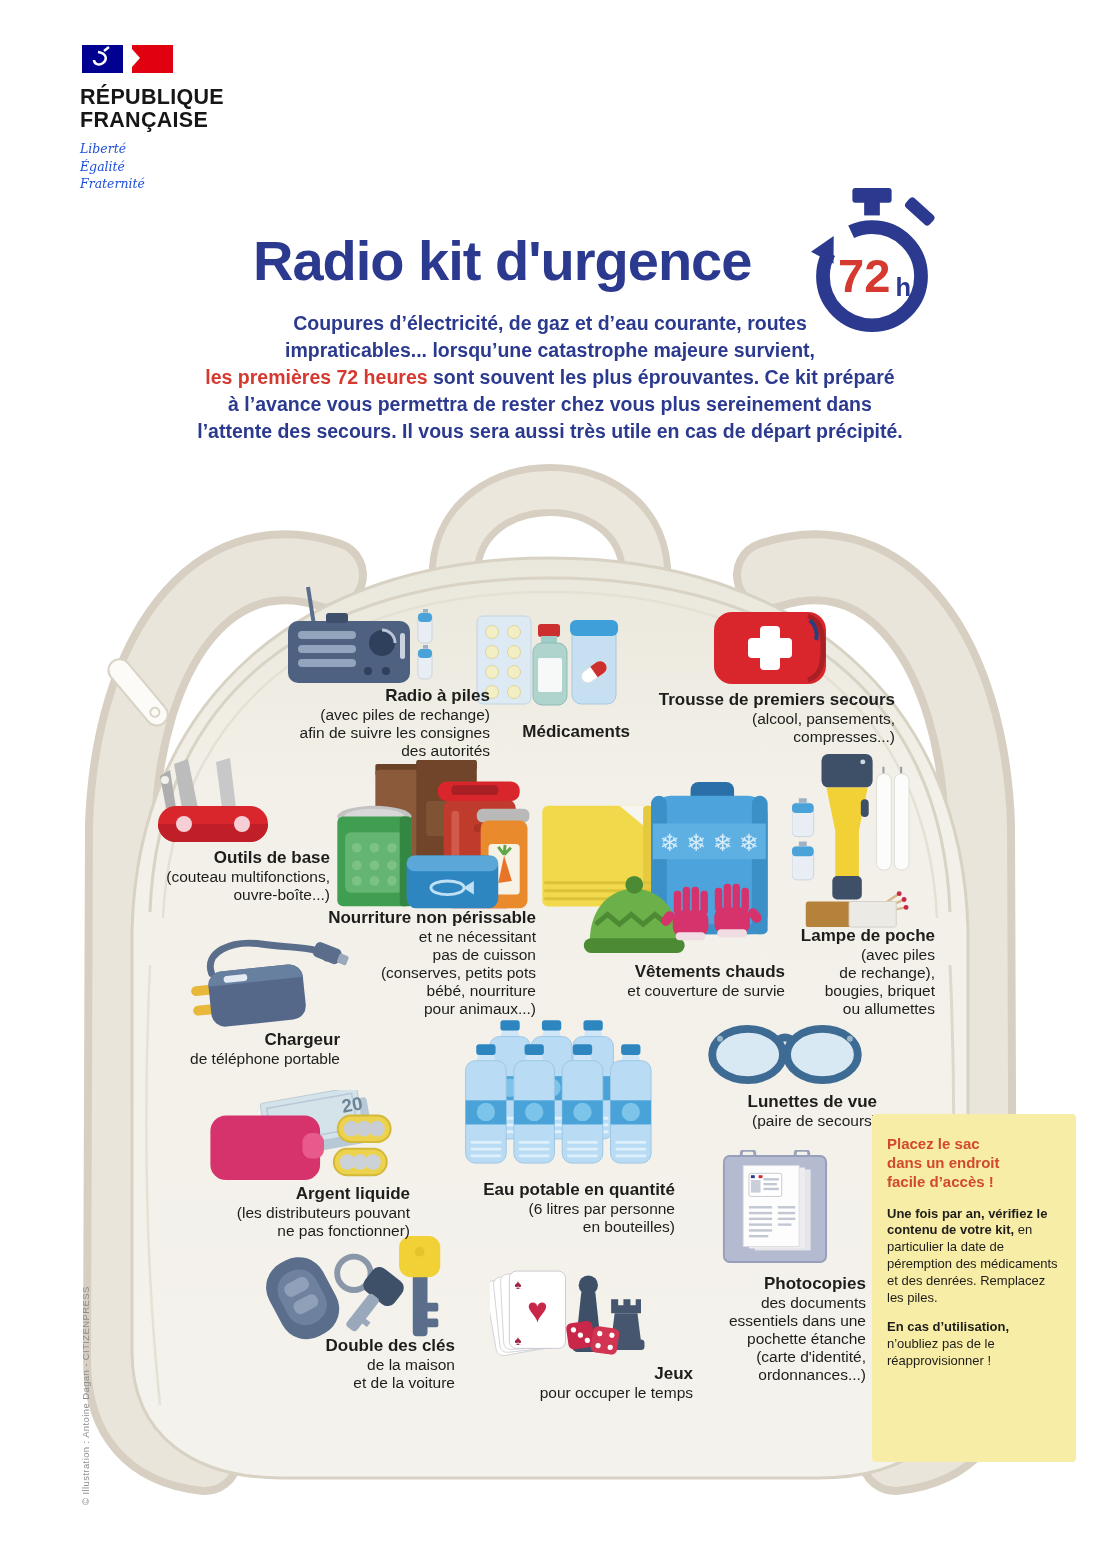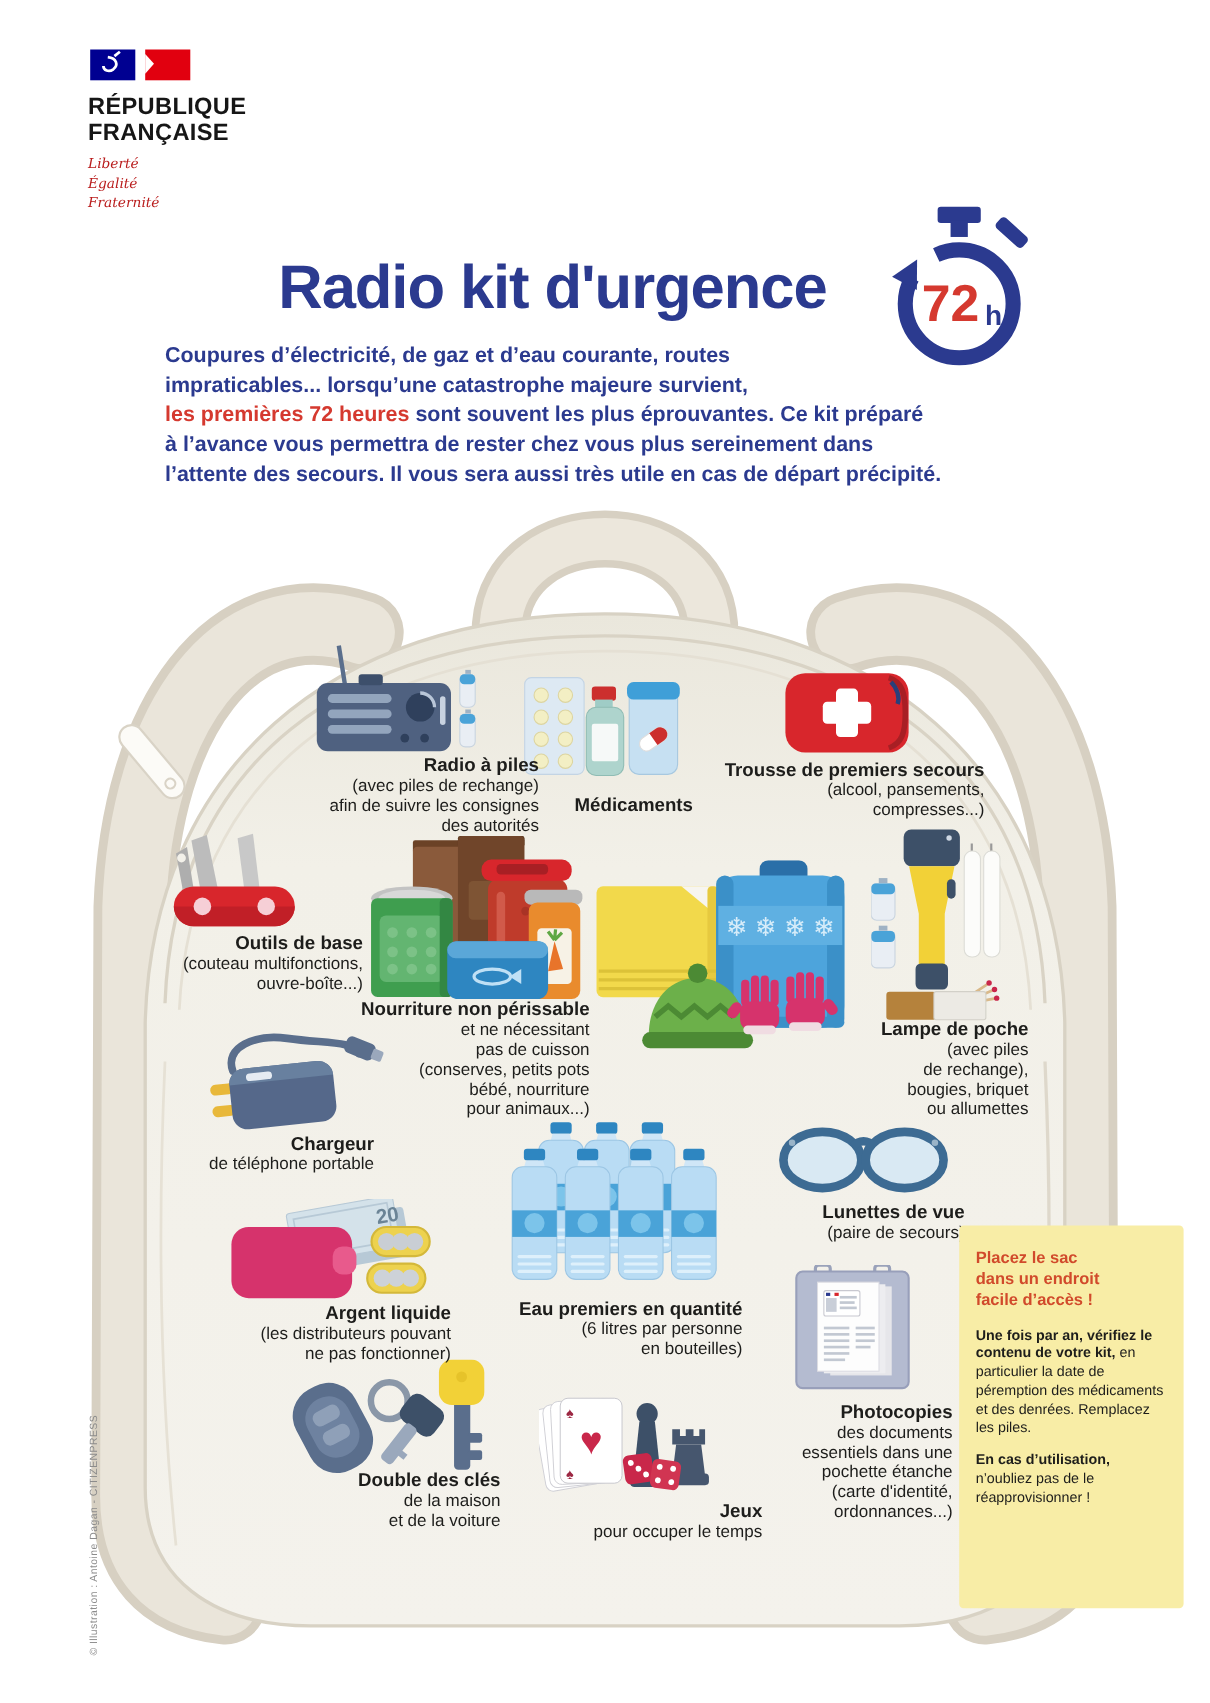--- a/index.html
+++ b/index.html
@@ -4,25 +4,25 @@
 <style>
   html,body{margin:0;padding:0;background:#ffffff}
   #poster{position:relative;width:1100px;height:1548px;background:#ffffff;
           font-family:"Liberation Sans",sans-serif;overflow:hidden}
   .abs{position:absolute}
   svg text{font-family:"Liberation Sans",sans-serif}
 
   .brand{position:absolute;left:80px;top:86px;font-weight:700;font-size:21.5px;
          line-height:1.08;color:#161616;letter-spacing:.3px}
   .motto{position:absolute;left:80px;top:140px;font-family:"DejaVu Serif",serif;
-         font-style:italic;font-size:12.5px;line-height:1.4;color:#b91c1c;white-space:pre-line}
+         font-style:italic;font-size:12.5px;line-height:1.4;color:#1d4ed8;white-space:pre-line}
 
   .title{position:absolute;left:253px;top:228px;font-size:56px;font-weight:700;
          color:#2b3a8f;letter-spacing:-1px}
-  .intro{position:absolute;left:150px;top:310px;width:800px;
+  .intro{position:absolute;left:150px;top:310px;width:800px;text-align:center;
          font-size:19.5px;font-weight:700;color:#2b3a8f;line-height:1.38;white-space:pre-line}
   .intro .hl{color:#d5392f}
 
   .item-label{position:absolute;text-align:right;color:#1d1d1b}
   .item-title{font-weight:700;font-size:17px;line-height:1.16}
   .item-desc{font-size:15.5px;line-height:1.16;white-space:pre-line}
 
   .note{position:absolute;left:872px;top:1114px;width:204px;height:348px;
         background:#f8eda6;border-radius:4px;box-sizing:border-box;
         padding:20px 12px 0 15px;color:#1d1d1b}
@@ -437,38 +437,42 @@
 ouvre-boîte...)</div>
   </div>
   <div class="item-label" style="left:300px;top:908px;width:236px">
     <div class="item-title">Nourriture non périssable</div>
     <div class="item-desc">et ne nécessitant
 pas de cuisson
 (conserves, petits pots
 bébé, nourriture
 pour animaux...)</div>
   </div>
+  <div class="item-label" style="left:555px;top:962px;width:230px">
+    <div class="item-title">Vêtements chauds</div>
+    <div class="item-desc">et couverture de survie</div>
+  </div>
   <div class="item-label" style="left:770px;top:926px;width:165px">
     <div class="item-title">Lampe de poche</div>
     <div class="item-desc">(avec piles
 de rechange),
 bougies, briquet
 ou allumettes</div>
   </div>
   <div class="item-label" style="left:125px;top:1030px;width:215px">
     <div class="item-title">Chargeur</div>
     <div class="item-desc">de téléphone portable</div>
   </div>
   <div class="item-label" style="left:170px;top:1184px;width:240px">
     <div class="item-title">Argent liquide</div>
     <div class="item-desc">(les distributeurs pouvant
 ne pas fonctionner)</div>
   </div>
   <div class="item-label" style="left:425px;top:1180px;width:250px">
-    <div class="item-title">Eau premiers en quantité</div>
+    <div class="item-title">Eau potable en quantité</div>
     <div class="item-desc">(6 litres par personne
 en bouteilles)</div>
   </div>
   <div class="item-label" style="left:695px;top:1092px;width:182px">
     <div class="item-title">Lunettes de vue</div>
     <div class="item-desc">(paire de secours)</div>
   </div>
   <div class="item-label" style="left:688px;top:1274px;width:178px">
     <div class="item-title">Photocopies</div>
     <div class="item-desc">des documents

